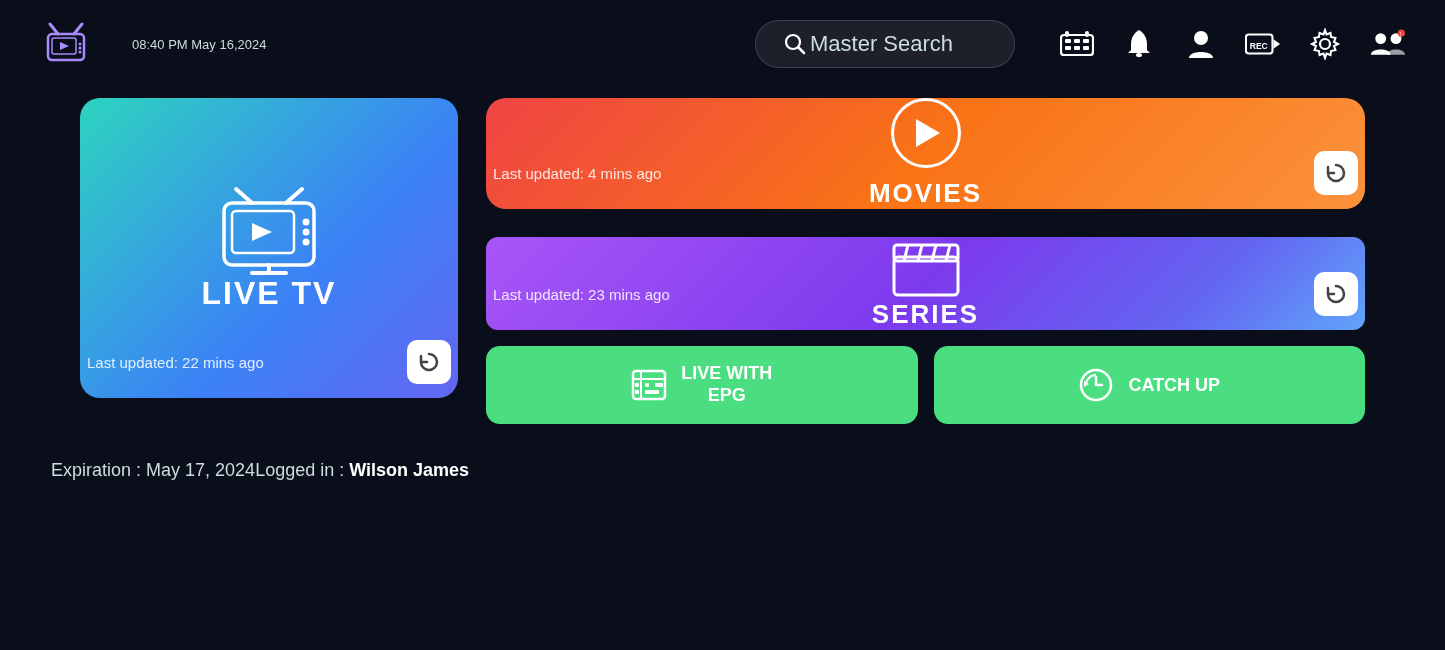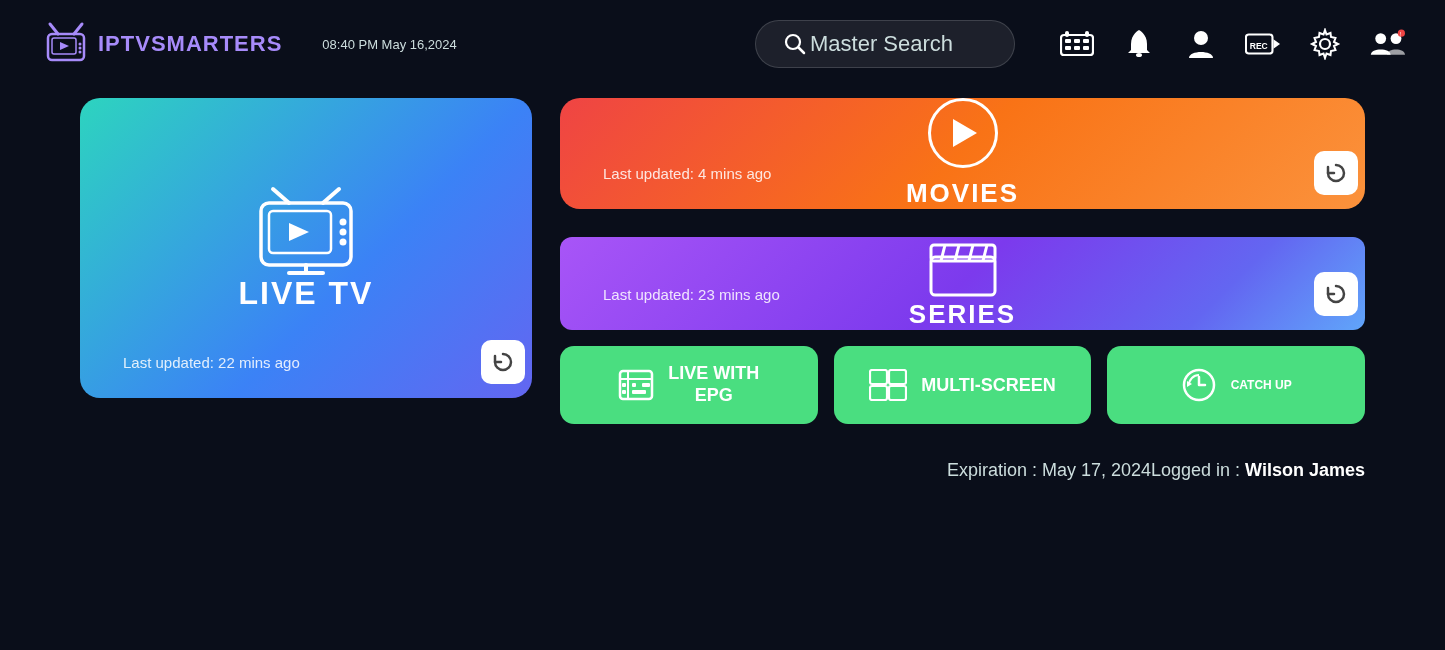--- a/index.html
+++ b/index.html
@@ -87,21 +87,21 @@
     }
 
     .cards-row {
       display: flex;
       gap: 28px;
       margin-bottom: 16px;
     }
 
     
     .card-live-tv {
-      width: 452px;
+      width: 378px;
       height: 300px;
       border-radius: 20px;
       background: linear-gradient(135deg, #2dd4bf 0%, #3b82f6 60%, #6366f1 100%);
       display: flex;
       flex-direction: column;
       align-items: center;
       justify-content: center;
       position: relative;
       cursor: pointer;
       flex-shrink: 0;
@@ -116,21 +116,20 @@
 
     .card-update {
       position: absolute;
       bottom: 14px;
       left: 0;
       right: 0;
       display: flex;
       align-items: center;
       justify-content: space-between;
       padding: 0 7px;
-      margin-left: 36px;
     }
 
     .card-update-text {
       font-size: 15px;
       color: rgba(255,255,255,0.85);
     }
 
     .refresh-btn {
       background: white;
       border-radius: 10px;
@@ -215,22 +214,22 @@
       align-items: center;
       justify-content: center;
       gap: 14px;
       cursor: pointer;
     }
 
     
     .footer {
       display: flex;
       align-items: center;
-      justify-content: flex-end;
-      padding: 20px 80px 0 120px;
+      justify-content: flex-start;
+      padding: 20px 80px 0 51px;
     }
 
     .footer-item {
       font-size: 18px;
       color: #cdd;
     }
 
     .footer-item b {
       color: white;
       font-weight: 800;
@@ -280,21 +279,20 @@
       <rect x="8" y="16" width="36" height="26" rx="4" stroke="#a78bfa" stroke-width="2.5" fill="none"></rect>
 
       <rect x="12" y="20" width="24" height="16" rx="2" fill="none" stroke="#a78bfa" stroke-width="1.5"></rect>
 
       <polygon points="20,24 20,32 29,28" fill="#a78bfa"></polygon>
 
       <circle cx="40" cy="26" r="1.5" fill="#a78bfa"></circle>
       <circle cx="40" cy="30" r="1.5" fill="#a78bfa"></circle>
       <circle cx="40" cy="34" r="1.5" fill="#a78bfa"></circle>
     </svg>
-    <span class="logo-text"><span>IPTV</span><span>SMARTERS</span></span>
   </div>
 
   <span class="datetime">08:40 PM  May 16,2024</span>
 
   <div class="search-bar">
     <svg width="22" height="22" viewBox="0 0 22 22" fill="none">
       <circle cx="9" cy="9" r="7" stroke="white" stroke-width="2.2"></circle>
       <line x1="14.5" y1="14.5" x2="20" y2="20" stroke="white" stroke-width="2.5" stroke-linecap="round"></line>
     </svg>
     <span style="font-size:22px;color:#cdd;">Master Search</span>
@@ -452,39 +450,30 @@
             <rect x="24" y="14" width="8" height="4" rx="1" fill="white"></rect>
             <rect x="4" y="21" width="4" height="4" rx="1" fill="white"></rect>
             <rect x="14" y="21" width="14" height="4" rx="1" fill="white"></rect>
           </svg>
           <div style="font-size:18px;font-weight:800;color:white;line-height:1.2;text-align:center;">
             <div>LIVE WITH</div>
             <div>EPG</div>
           </div>
         </div>
 
-        <div class="small-card" style="background: #4ade80;">
-          <svg width="38" height="32" viewBox="0 0 38 32" fill="none">
-            <rect x="1" y="1" width="17" height="14" rx="2" stroke="white" stroke-width="2.2" fill="none"></rect>
-            <rect x="20" y="1" width="17" height="14" rx="2" stroke="white" stroke-width="2.2" fill="none"></rect>
-            <rect x="1" y="17" width="17" height="14" rx="2" stroke="white" stroke-width="2.2" fill="none"></rect>
-            <rect x="20" y="17" width="17" height="14" rx="2" stroke="white" stroke-width="2.2" fill="none"></rect>
-          </svg>
-          <span style="font-size:18px;font-weight:800;color:white;">MULTI-SCREEN</span>
-        </div>
 
         <div class="small-card" style="background: #4ade80;">
           <svg width="36" height="36" viewBox="0 0 36 36" fill="none">
             <circle cx="18" cy="18" r="15" stroke="white" stroke-width="2.5" fill="none"></circle>
             <polyline points="18,10 18,18 24,18" stroke="white" stroke-width="2.5" stroke-linecap="round" stroke-linejoin="round"></polyline>
 
             <path d="M8 18 A10 10 0 0 1 18 8" stroke="white" stroke-width="2" fill="none"></path>
             <polygon points="6,14 6,20 11,17" fill="white"></polygon>
           </svg>
-          <span style="font-size:12px;font-weight:800;color:white;">CATCH UP</span>
+          <span style="font-size:18px;font-weight:800;color:white;">CATCH UP</span>
         </div>
       </div>
     </div>
   </div>
 </div>
 
 <div class="footer">
   <span class="footer-item">Expiration : May 17, 2024</span>
 
 

